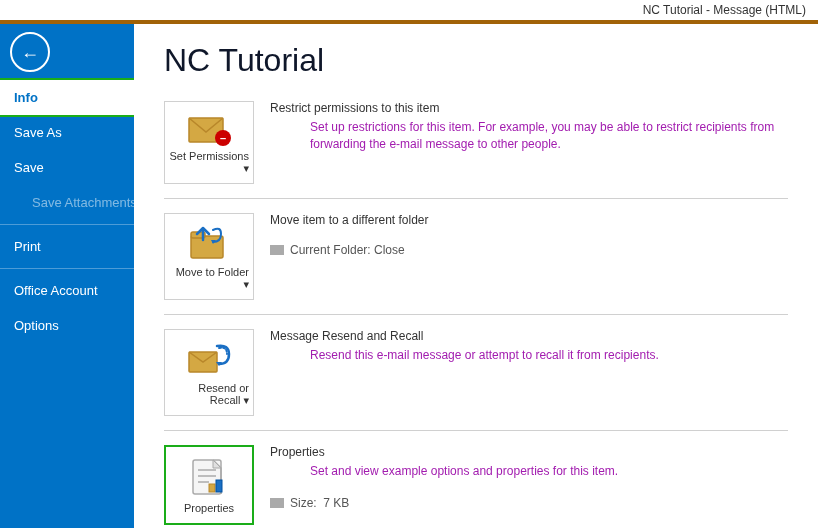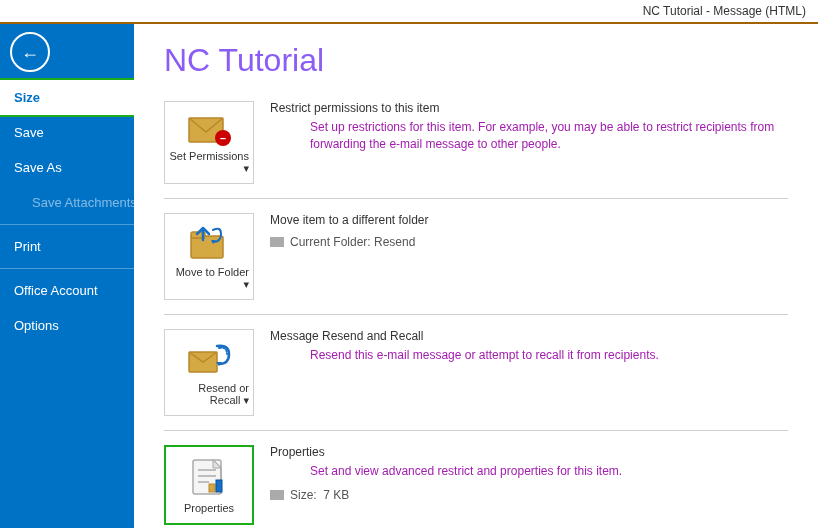--- a/index.html
+++ b/index.html
@@ -4,21 +4,21 @@
   <style>
     * { margin: 0; padding: 0; box-sizing: border-box; }
     body { font-family: 'Segoe UI', Arial, sans-serif; background: #fff; width: 818px; height: 528px; overflow: hidden; display: flex; flex-direction: column; }
 
     .top-bar {
       background: #fff;
       text-align: right;
       padding: 4px 12px;
       font-size: 12px;
       color: #333;
-      border-bottom: 2px solid #a16207;
+      border-bottom: 4px solid #a16207;
       height: 24px;
       display: flex;
       align-items: center;
       justify-content: flex-end;
     }
 
     .main-container {
       display: flex;
       flex: 1;
       overflow: hidden;
@@ -79,21 +79,21 @@
     .content {
       flex: 1;
       padding: 18px 30px;
       background: #fff;
       overflow-y: auto;
     }
 
     .page-title {
       font-size: 32px;
       font-weight: 300;
-      color: #8b5cf6;
+      color: #0f172a;
       margin-bottom: 16px;
     }
 
     
     .action-card {
       display: flex;
       align-items: flex-start;
       margin-bottom: 8px;
       padding: 6px 0;
     }
@@ -138,21 +138,21 @@
     .action-desc {
       font-size: 12px;
       color: #a21caf;
       line-height: 1.4;
       margin-left: 40px;
     }
 
     .action-meta {
       display: flex;
       align-items: center;
-      margin-top: 8px;
+      margin-top: 16px;
       font-size: 12px;
       color: #555;
     }
 
     .meta-icon {
       width: 14px;
       height: 10px;
       background: #aaa;
       margin-right: 6px;
       display: inline-block;
@@ -176,27 +176,27 @@
 </div>
 
 <div class="main-container">
 
   <div class="sidebar">
     <button class="sidebar-back-btn">
       <span>←</span>
     </button>
 
     <div class="sidebar-item active">
-      <span>Size</span>
+      <span>Info</span>
+    </div>
+    <div class="sidebar-item">
+      <span>Save As</span>
     </div>
     <div class="sidebar-item">
       <span>Save</span>
-    </div>
-    <div class="sidebar-item">
-      <span>Save As</span>
     </div>
     <div class="sidebar-item disabled">
       <span>Save Attachments</span>
     </div>
     <hr class="sidebar-divider">
     <div class="sidebar-item">
       <span>Print</span>
     </div>
     <hr class="sidebar-divider">
     <div class="sidebar-item">
@@ -243,21 +243,21 @@
           <path d="M30 8 Q38 4 38 12 Q38 20 30 20" stroke="#1a6fc4" stroke-width="2" fill="none" stroke-linecap="round"></path>
           <polygon points="28,18 30,22 33,18" fill="#1a6fc4"></polygon>
         </svg>
         <span class="action-icon-label">Move to Folder ▾</span>
       </div>
       <div class="action-text-area">
         <div class="action-title">Move item to a different folder</div>
         <div class="action-meta">
           <span class="meta-icon"></span>
           <span>Current Folder:&nbsp;</span>
-          <span>Resend</span>
+          <span>Close</span>
         </div>
       </div>
     </div>
 
     <hr class="divider-line">
 
     <div class="action-card">
       <div class="action-icon-box">
         <svg width="52" height="40" viewBox="0 0 52 40">
 
@@ -292,21 +292,21 @@
           <polyline points="30,4 38,12 38,38" fill="none" stroke="#aaa" stroke-width="1.5"></polyline>
           <polygon points="30,4 30,12 38,12" fill="#e0e0e0" stroke="#aaa" stroke-width="1"></polygon>
 
           <rect x="26" y="28" width="6" height="8" fill="#d4a843" stroke="#b8872a" stroke-width="1"></rect>
           <rect x="33" y="24" width="6" height="12" fill="#1a6fc4" stroke="#0050a0" stroke-width="1"></rect>
         </svg>
         <span class="action-icon-label">Properties</span>
       </div>
       <div class="action-text-area">
         <div class="action-title">Properties</div>
-        <div class="action-desc">Set and view advanced restrict and properties for this item.</div>
+        <div class="action-desc">Set and view example options and properties for this item.</div>
         <div class="action-meta">
           <span class="meta-icon"></span>
           <span>Size:&nbsp;&nbsp;</span>
           <span>7 KB</span>
         </div>
       </div>
     </div>
 
   </div>
 </div>

